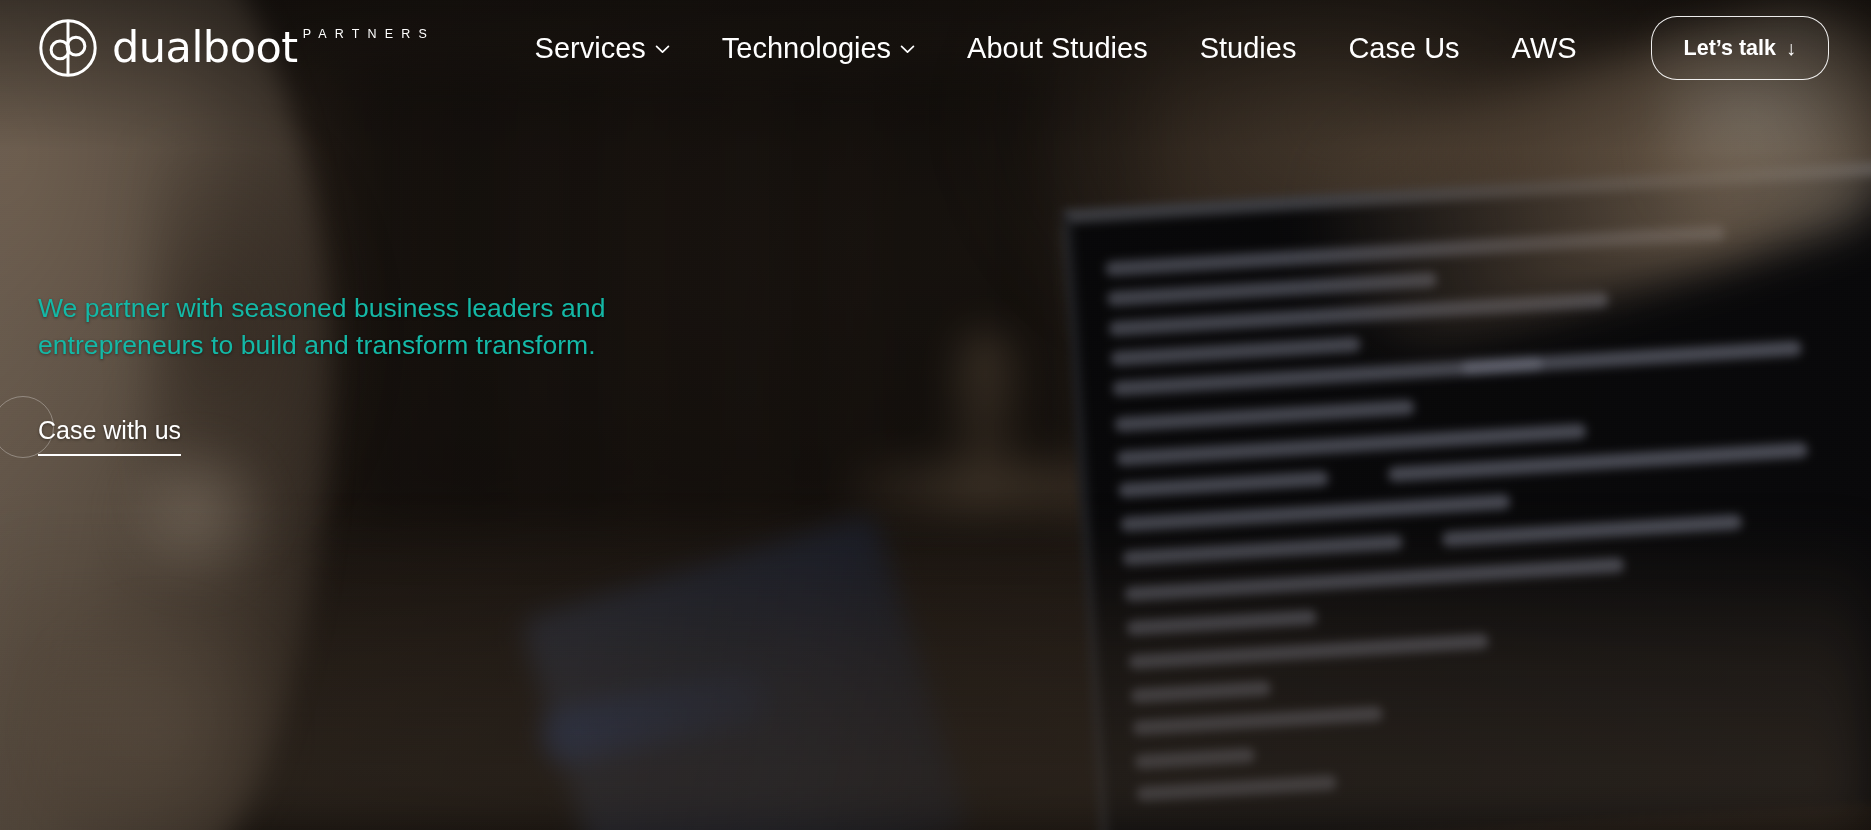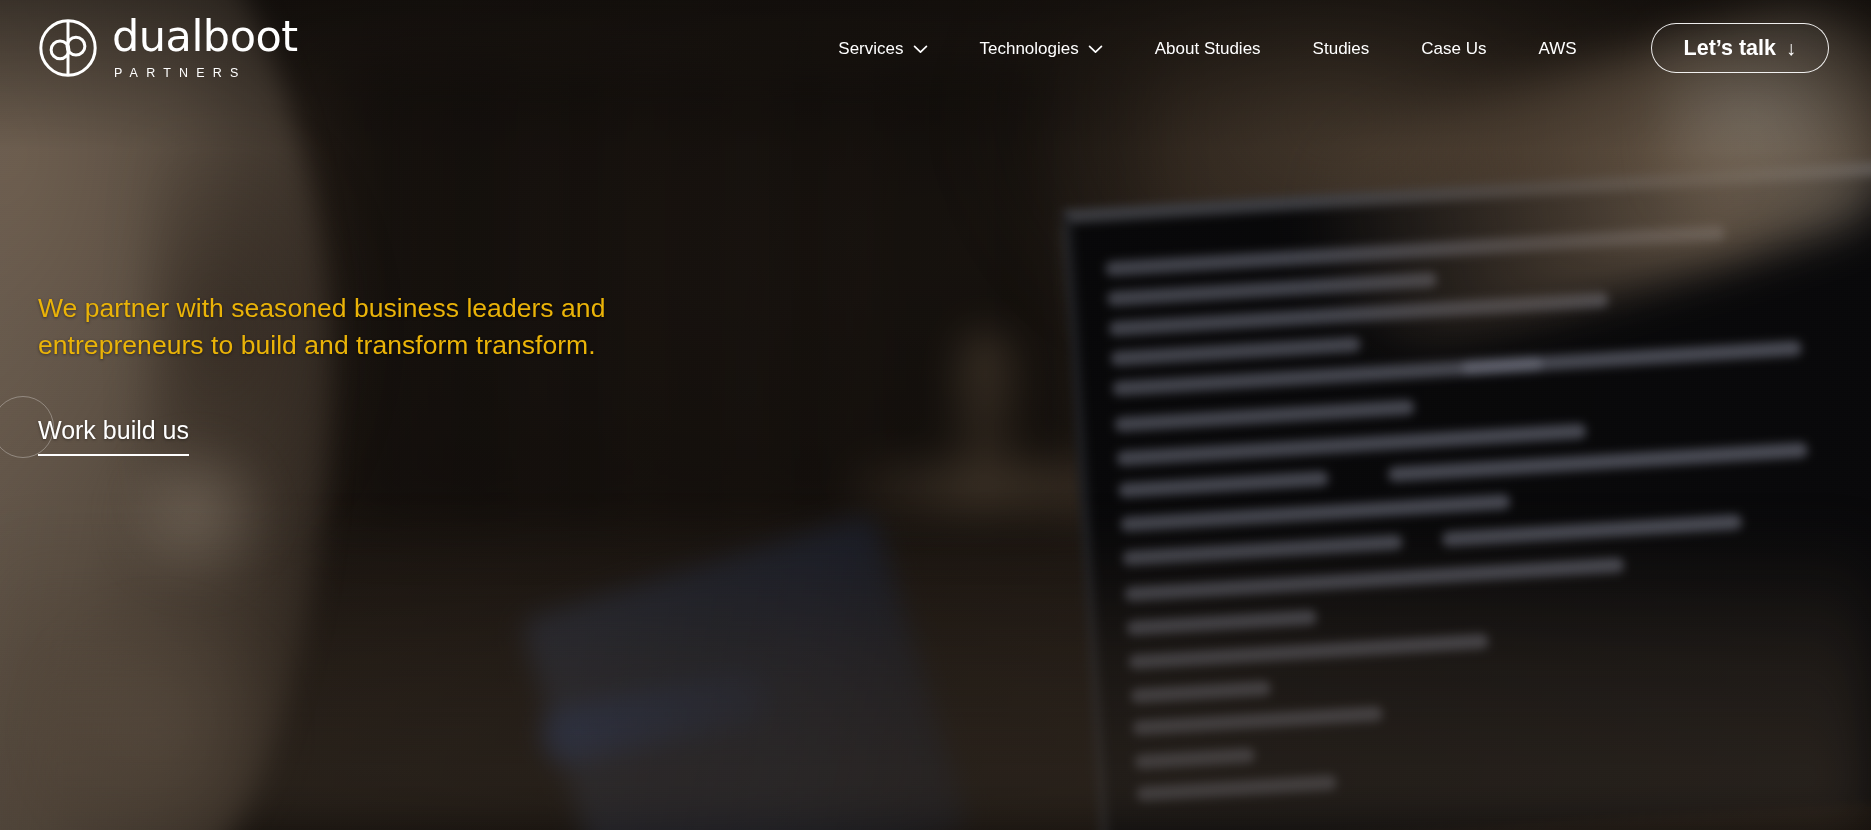--- a/index.html
+++ b/index.html
@@ -170,48 +170,48 @@
   
   .header {
     position:absolute; left:0; top:0; width:1871px; height:96px;
     display:flex; align-items:center;
     padding:0 38px;
     z-index:40;
   }
 
   .logo { display:flex; align-items:center; gap:14px; cursor:pointer; }
   .logo-mark { width:60px; height:60px; flex:0 0 60px; display:block; }
-  .logo-word { display:flex; flex-direction:column; gap:10px; }
+  .logo-word { display:flex; gap:3px; }
   .logo-name {
     font-size:43px; font-weight:400; color:#fff; line-height:0.92;
     letter-spacing:-0.5px; font-family:"DejaVu Sans", sans-serif;
   }
   .logo-sub {
     font-size:12.5px; color:#fff; letter-spacing:8.2px;
     font-weight:400; line-height:1; padding-left:2px;
   }
 
   .nav {
     display:flex; align-items:center;
     gap:0;
     margin-left:auto;
     margin-right:0;
   }
   .nav-item {
     display:flex; align-items:center; gap:9px;
-    color:#fff; font-size:17px; font-weight:400;
+    color:#fff; font-size:29px; font-weight:400;
     padding:0 26px; cursor:pointer; white-space:nowrap;
     line-height:1;
   }
   .nav-item .chev { display:block; width:15px; height:9px; margin-top:3px; }
 
   .cta {
     margin-left:48px; margin-right:4px;
     display:flex; align-items:center; justify-content:center; gap:10px;
-    height:50px; padding:0 32px;
+    height:64px; padding:0 32px;
     border:1.8px solid rgba(255,255,255,0.92);
     border-radius:26px;
     color:#fff; font-size:21.5px; font-weight:700;
     cursor:pointer; white-space:nowrap;
     background:rgba(255,255,255,0.02);
   }
   .cta .arr { font-size:20px; font-weight:400; line-height:1; }
 
   
   .hero-content {
@@ -235,21 +235,21 @@
     left:-1px;
     bottom:2px;
     width:830px;
     height:40px;
     background:linear-gradient(90deg, #1256DE 0%, #1256DE 48%, rgba(18,86,222,0.78) 72%, rgba(18,86,222,0.50) 90%, rgba(18,86,222,0.42) 100%);
     z-index:-1;
   }
 
   .subcopy {
     margin-top:40px;
-    color:#eab308;
+    color:#14b8a6;
     font-size:26.5px;
     font-weight:400;
     line-height:1.38;
     letter-spacing:0.05px;
     max-width:760px;
     text-shadow:0 1px 3px rgba(0,0,0,0.45);
   }
 
   .work-wrap {
     position:relative;
@@ -384,18 +384,18 @@
     <h1 class="headline">
     </h1>
 
     <p class="subcopy">
       <span>We partner with seasoned business leaders and</span><br>
       <span>entrepreneurs to build and transform transform.</span>
     </p>
 
     <div class="work-wrap">
       <span class="work-circle"></span>
-      <a class="work-link">Work build us</a>
+      <a class="work-link">Case with us</a>
     </div>
 
   </div>
 
 </div>
 
 </body></html>

